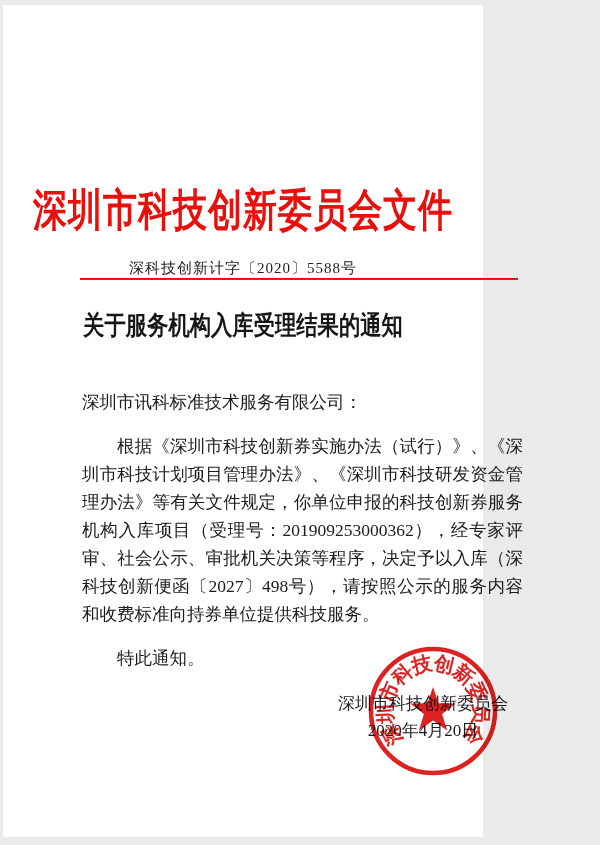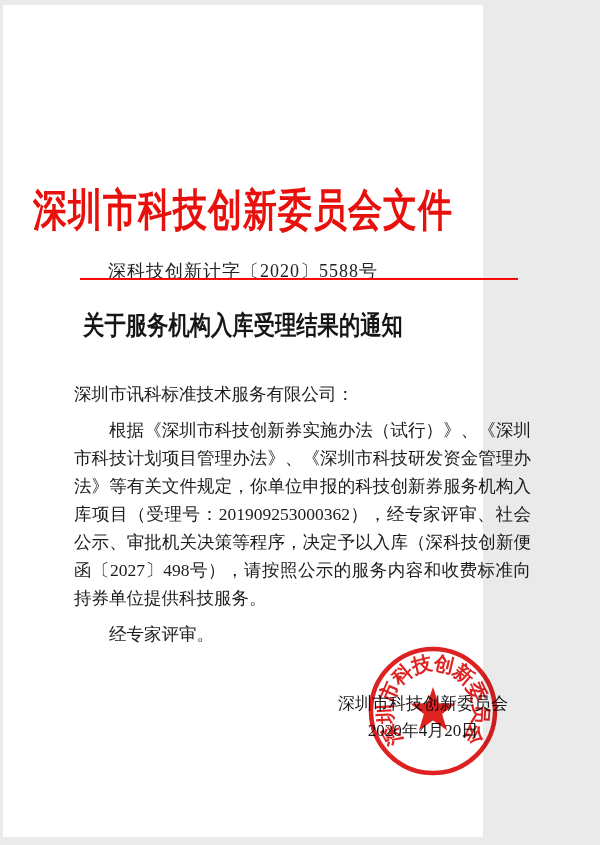--- a/index.html
+++ b/index.html
@@ -36,21 +36,21 @@
     letter-spacing:1px;
     color:var(--header-red);
     transform:scaleY(1.3);
     transform-origin:center top;
     white-space:nowrap;
   }
   .doc-number{
     position:absolute;
     top:254px;left:0;width:100%;
     text-align:center;
-    font-size:18px;
+    font-size:15px;
     letter-spacing:1px;
     color:#222;
   }
   .red-rule{
     position:absolute;
     top:273px;left:77px;
     width:438px;height:2px;
     background:var(--rule-red);
     border-bottom:1px solid rgba(244,60,30,0.35);
   }
@@ -68,21 +68,21 @@
   .doc-body{
     position:absolute;
     top:367px;left:63px;
     width:473px;
     font-size:17.5px;
     line-height:28px;
     color:var(--text-color);
     text-align:justify;
     text-justify:inter-ideograph;
   }
-  .doc-body p{margin:8px;}
+  .doc-body p{margin:16px;}
   .doc-body .indent{text-indent:2em;}
   .signature{
     position:absolute;
     top:685px;left:327px;
     width:186px;
     text-align:center;
     font-size:17px;
     line-height:27px;
     color:var(--text-color);
   }
@@ -117,21 +117,21 @@
 
     <div class="doc-number">深科技创新计字〔2020〕5588号</div>
 
     <div class="red-rule"></div>
 
     <h2 class="notice-title">关于服务机构入库受理结果的通知</h2>
 
     <div class="doc-body">
       <p>深圳市讯科标准技术服务有限公司：</p>
       <p class="indent">根据《深圳市科技创新券实施办法（试行）》、《深圳市科技计划项目管理办法》、《深圳市科技研发资金管理办法》等有关文件规定，你单位申报的科技创新券服务机构入库项目（受理号：201909253000362），经专家评审、社会公示、审批机关决策等程序，决定予以入库（深科技创新便函〔2027〕498号），请按照公示的服务内容和收费标准向持券单位提供科技服务。</p>
-      <p class="indent">经专家评审。</p>
+      <p class="indent">特此通知。</p>
     </div>
 
     <div class="signature">
       <div>深圳市科技创新委员会</div>
       <div>2020年4月20日</div>
     </div>
 
     <svg class="seal" viewBox="0 0 160 160">
       <circle cx="80" cy="80" r="62"></circle>
       <polygon points="80,56 85.6,72.2 102.8,72.6 89.1,83 94.1,99.4 80,89.6 65.9,99.4 70.9,83 57.2,72.6 74.4,72.2"></polygon>

